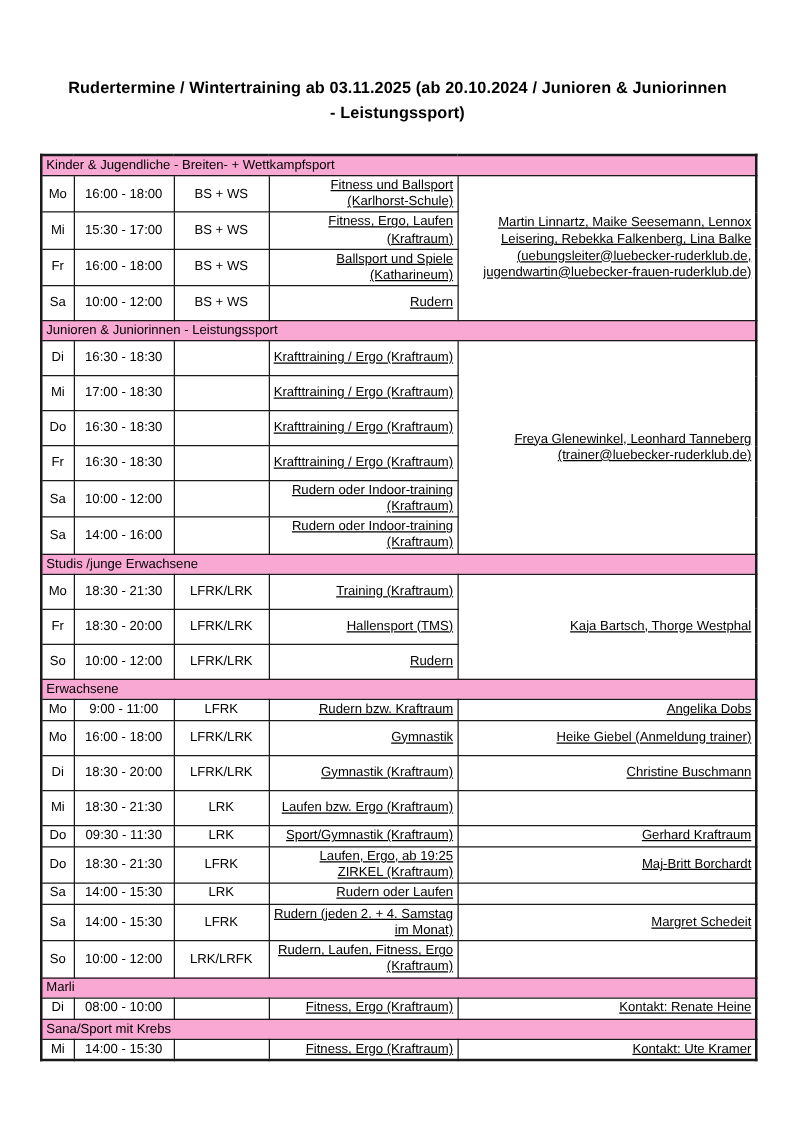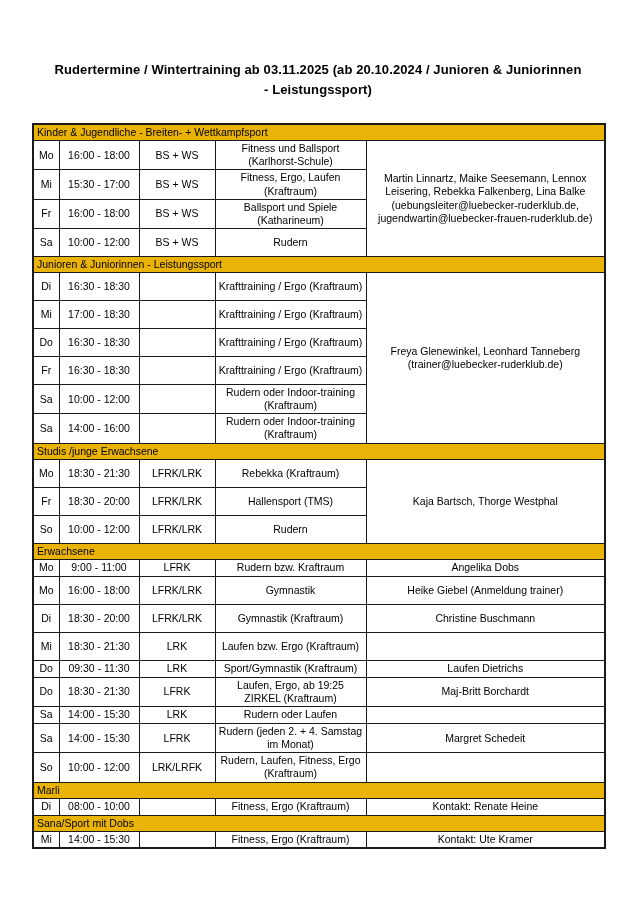--- a/index.html
+++ b/index.html
@@ -33,30 +33,30 @@
   col.c-contact { width: 239px; }
   td {
     border: 1px solid #1a1a1a;
     font-size: 10.5px;
     line-height: 1.25;
     vertical-align: middle;
     padding: 1px 3px;
     word-wrap: break-word;
   }
   td.section-header {
-    background: #eab308;
+    background: #f9a8d4;
     height: 16px;
     font-size: 10.5px;
     text-align: left;
     padding: 1px 3px;
   }
   .data-row td { height: 28px; }
   .data-row.compact td { height: 17px; }
   td.day, td.time, td.group { text-align: center; }
-  td.activity, td.contact { text-align: center; }
+  td.activity, td.contact { text-align: right; text-decoration: underline; }
 </style>
 </head>
 <body>
 
 <div class="page">
   <h1 class="title">Rudertermine / Wintertraining ab 03.11.2025 (ab 20.10.2024 / Junioren &amp; Juniorinnen - Leistungssport)</h1>
   <table class="schedule">
     <colgroup>
       <col class="c-day">
       <col class="c-time">
@@ -133,21 +133,21 @@
           <td class="group"></td>
           <td class="activity">Rudern oder Indoor-training (Kraftraum)</td>
         </tr>
         <tr>
           <td class="section-header" colspan="5">Studis /junge Erwachsene</td>
         </tr>
         <tr class="data-row">
           <td class="day">Mo</td>
           <td class="time">18:30 - 21:30</td>
           <td class="group">LFRK/LRK</td>
-          <td class="activity">Rebekka (Kraftraum)</td>
+          <td class="activity">Training (Kraftraum)</td>
           <td class="contact" rowspan="3">Kaja Bartsch, Thorge Westphal</td>
         </tr>
         <tr class="data-row">
           <td class="day">Fr</td>
           <td class="time">18:30 - 20:00</td>
           <td class="group">LFRK/LRK</td>
           <td class="activity">Hallensport (TMS)</td>
         </tr>
         <tr class="data-row">
           <td class="day">So</td>
@@ -184,21 +184,21 @@
           <td class="time">18:30 - 21:30</td>
           <td class="group">LRK</td>
           <td class="activity">Laufen bzw. Ergo (Kraftraum)</td>
           <td class="contact"></td>
         </tr>
         <tr class="data-row compact">
           <td class="day">Do</td>
           <td class="time">09:30 - 11:30</td>
           <td class="group">LRK</td>
           <td class="activity">Sport/Gymnastik (Kraftraum)</td>
-          <td class="contact">Laufen Dietrichs</td>
+          <td class="contact">Gerhard Kraftraum</td>
         </tr>
         <tr class="data-row">
           <td class="day">Do</td>
           <td class="time">18:30 - 21:30</td>
           <td class="group">LFRK</td>
           <td class="activity">Laufen, Ergo, ab 19:25 ZIRKEL (Kraftraum)</td>
           <td class="contact">Maj-Britt Borchardt</td>
         </tr>
         <tr class="data-row compact">
           <td class="day">Sa</td>
@@ -225,21 +225,21 @@
           <td class="section-header" colspan="5">Marli</td>
         </tr>
         <tr class="data-row compact">
           <td class="day">Di</td>
           <td class="time">08:00 - 10:00</td>
           <td class="group"></td>
           <td class="activity">Fitness, Ergo (Kraftraum)</td>
           <td class="contact">Kontakt:  Renate Heine</td>
         </tr>
         <tr>
-          <td class="section-header" colspan="5">Sana/Sport mit Dobs</td>
+          <td class="section-header" colspan="5">Sana/Sport mit Krebs</td>
         </tr>
         <tr class="data-row compact">
           <td class="day">Mi</td>
           <td class="time">14:00 - 15:30</td>
           <td class="group"></td>
           <td class="activity">Fitness, Ergo (Kraftraum)</td>
           <td class="contact">Kontakt: Ute Kramer</td>
         </tr>
       </tbody>
   </table>

